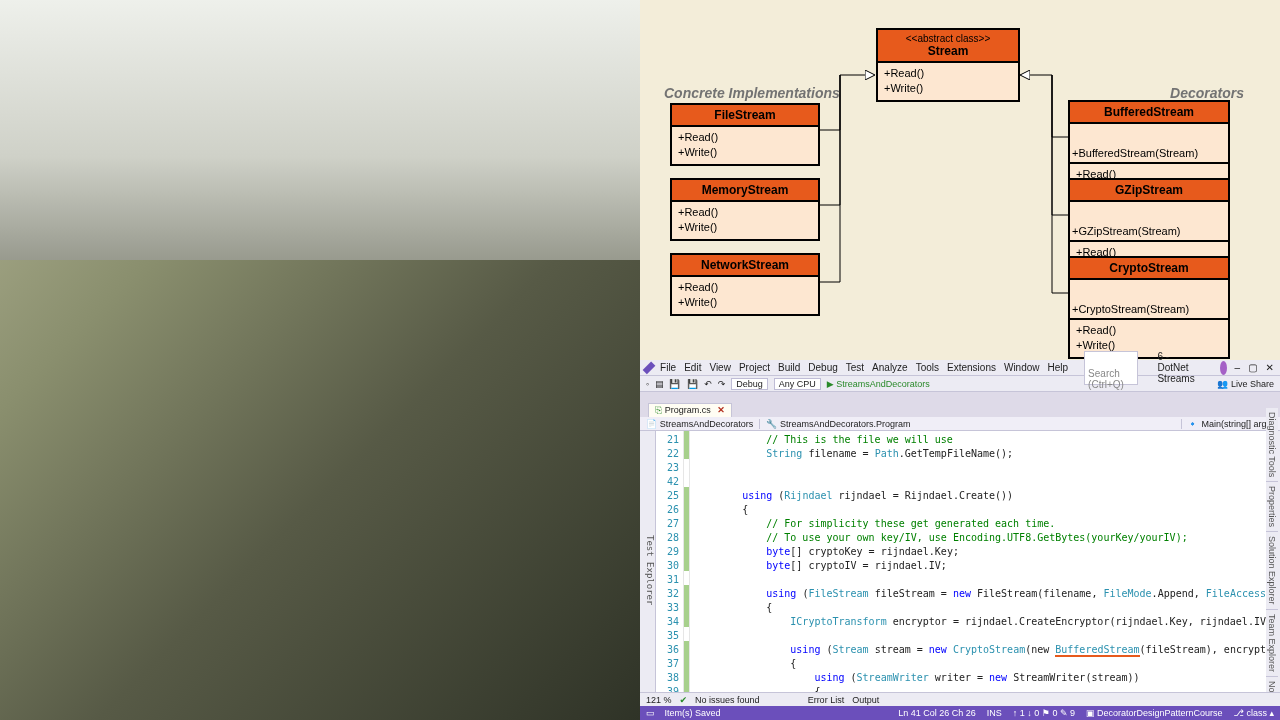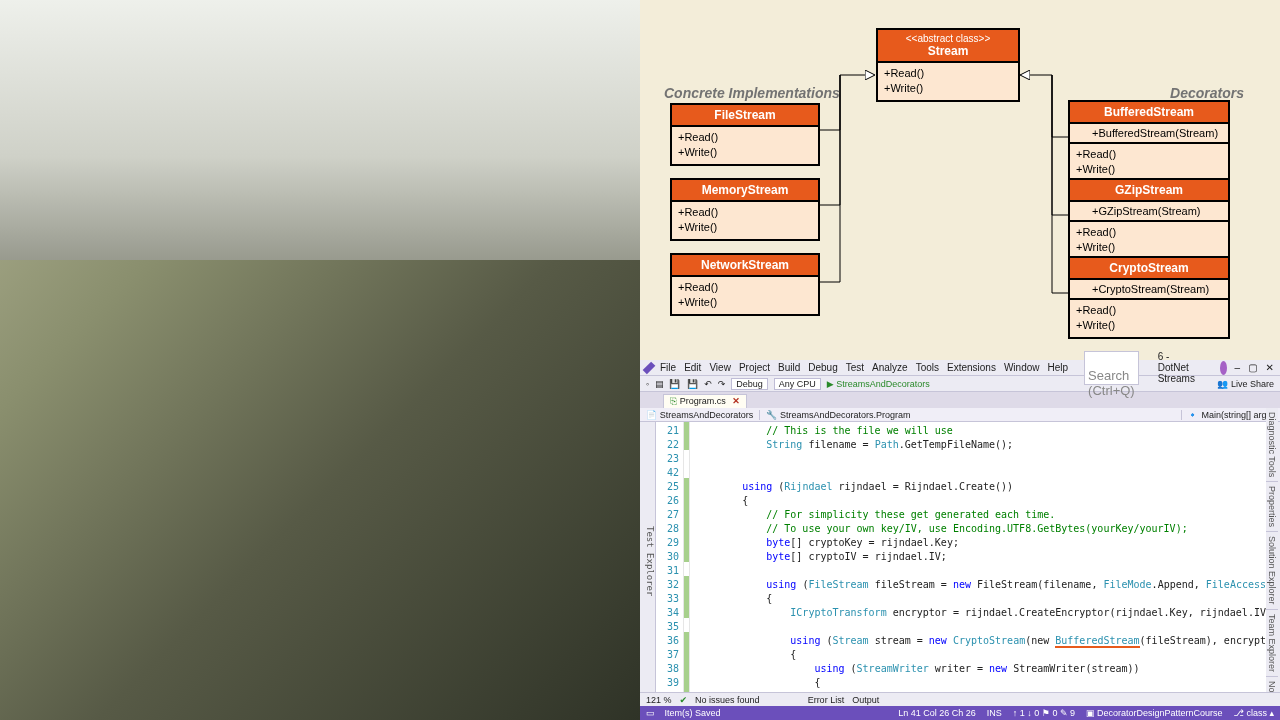--- a/index.html
+++ b/index.html
@@ -10,37 +10,37 @@
            background:linear-gradient(135deg,#b8b99a 0%,#8a8f6e 30%,#575a46 60%,#2f3327 100%);
            filter:blur(0.5px); }
   #photo .window { position:absolute; left:0; top:0; width:640px; height:260px;
            background:linear-gradient(180deg,#eef0eb 0%,#cfd1c8 60%,#989a8e 100%); }
 
   
   #uml { position:absolute; left:640px; top:0; width:640px; height:360px;
          background:#f3edd9; }
   .umlLabel { position:absolute; font-style:italic; font-weight:700; color:#737373; font-size:14px; }
   .umlBox { position:absolute; border:2px solid #000; background:#fde7d1; }
-  .umlBox .hdr { background:#e75a1c; color:#ffffff; text-align:center; font-weight:700; font-size:12px; padding:3px 4px; border-bottom:2px solid #000; }
-  .umlBox .sub { background:#fde7d1; border-bottom:2px solid #000; padding:3px 22px; font-size:11px; }
+  .umlBox .hdr { background:#e75a1c; color:#000000; text-align:center; font-weight:700; font-size:12px; padding:3px 4px; border-bottom:2px solid #000; }
+  .umlBox .sub { background:#fde7d1; border-bottom:2px solid #000; padding:3px 2px; font-size:11px;margin-top:20px; }
   .umlBox .body { padding:3px 6px; font-size:11px; line-height:1.4; }
   .sm > span { display:block; }
   svg.connectors { position:absolute; left:0; top:0; width:640px; height:360px; pointer-events:none; }
 
   
   #vs { position:absolute; left:640px; top:360px; width:640px; height:360px;
         background:#e9e6f0; font-size:10px; color:#222; }
   #vsMenu { height:16px; background:#ecebf3; display:flex; align-items:center; gap:8px; padding:0 6px; border-bottom:1px solid #c6c4d8; }
   #vsMenu .logo { width:12px; height:12px; background:#6b4fbb; transform:rotate(45deg); }
   #vsMenu .item { font-size:10px; color:#222; }
-  #vsMenu .search { margin-left:auto; width:100px; height:12px; border:1px solid #c6c4d8; background:#fff; padding:16px 3px; font-size:13px; color:#888; }
+  #vsMenu .search { margin-left:auto; width:100px; height:12px; border:1px solid #c6c4d8; background:#fff; padding:16px 3px; font-size:10px; color:#888; }
   #vsTool { height:16px; background:#ecebf3; display:flex; align-items:center; gap:6px; padding:0 6px; border-bottom:1px solid #c6c4d8; font-size:9px; }
   #vsTool .pill { border:1px solid #bfbcd6; padding:0 4px; background:#fff; }
   #vsTool .play { color:#2a8a2a; }
-  #tabs { height:16px; background:#dedae8; display:flex; align-items:flex-end; padding-left:23px; }
+  #tabs { height:25px; background:#dedae8; display:flex; align-items:flex-end; padding-left:8px; }
   .tab { background:#fffdf3; border:1px solid #c6c4d8; border-bottom:none; padding:1px 6px; font-size:9px; position:relative; }
   .tab .close { color:#b3301f; font-weight:bold; margin-left:4px; }
   #crumb { height:14px; background:#f0eef7; border-bottom:1px solid #c6c4d8; display:flex; align-items:center; font-size:9px; }
   #crumb .seg { padding:0 6px; border-right:1px solid #c6c4d8; flex:0 0 auto; }
   #crumb .seg2 { margin-left:auto; padding:0 6px; }
 
   #editor { position:relative; height:278px; background:#fff; display:flex; font-family:Consolas,monospace; font-size:10px; overflow:hidden; }
   #sideTab { width:16px; background:#ecebf3; border-right:1px solid #c6c4d8; writing-mode:vertical-rl; text-align:center; font-size:9px; color:#555; }
   .gutter { width:28px; background:#fff; border-right:1px solid #e6e6e6; text-align:right; color:#2b91af; padding:2px 4px 0 0; line-height:14px; }
   .marks { width:6px; background:#fff; border-right:1px solid #e6e6e6; }

